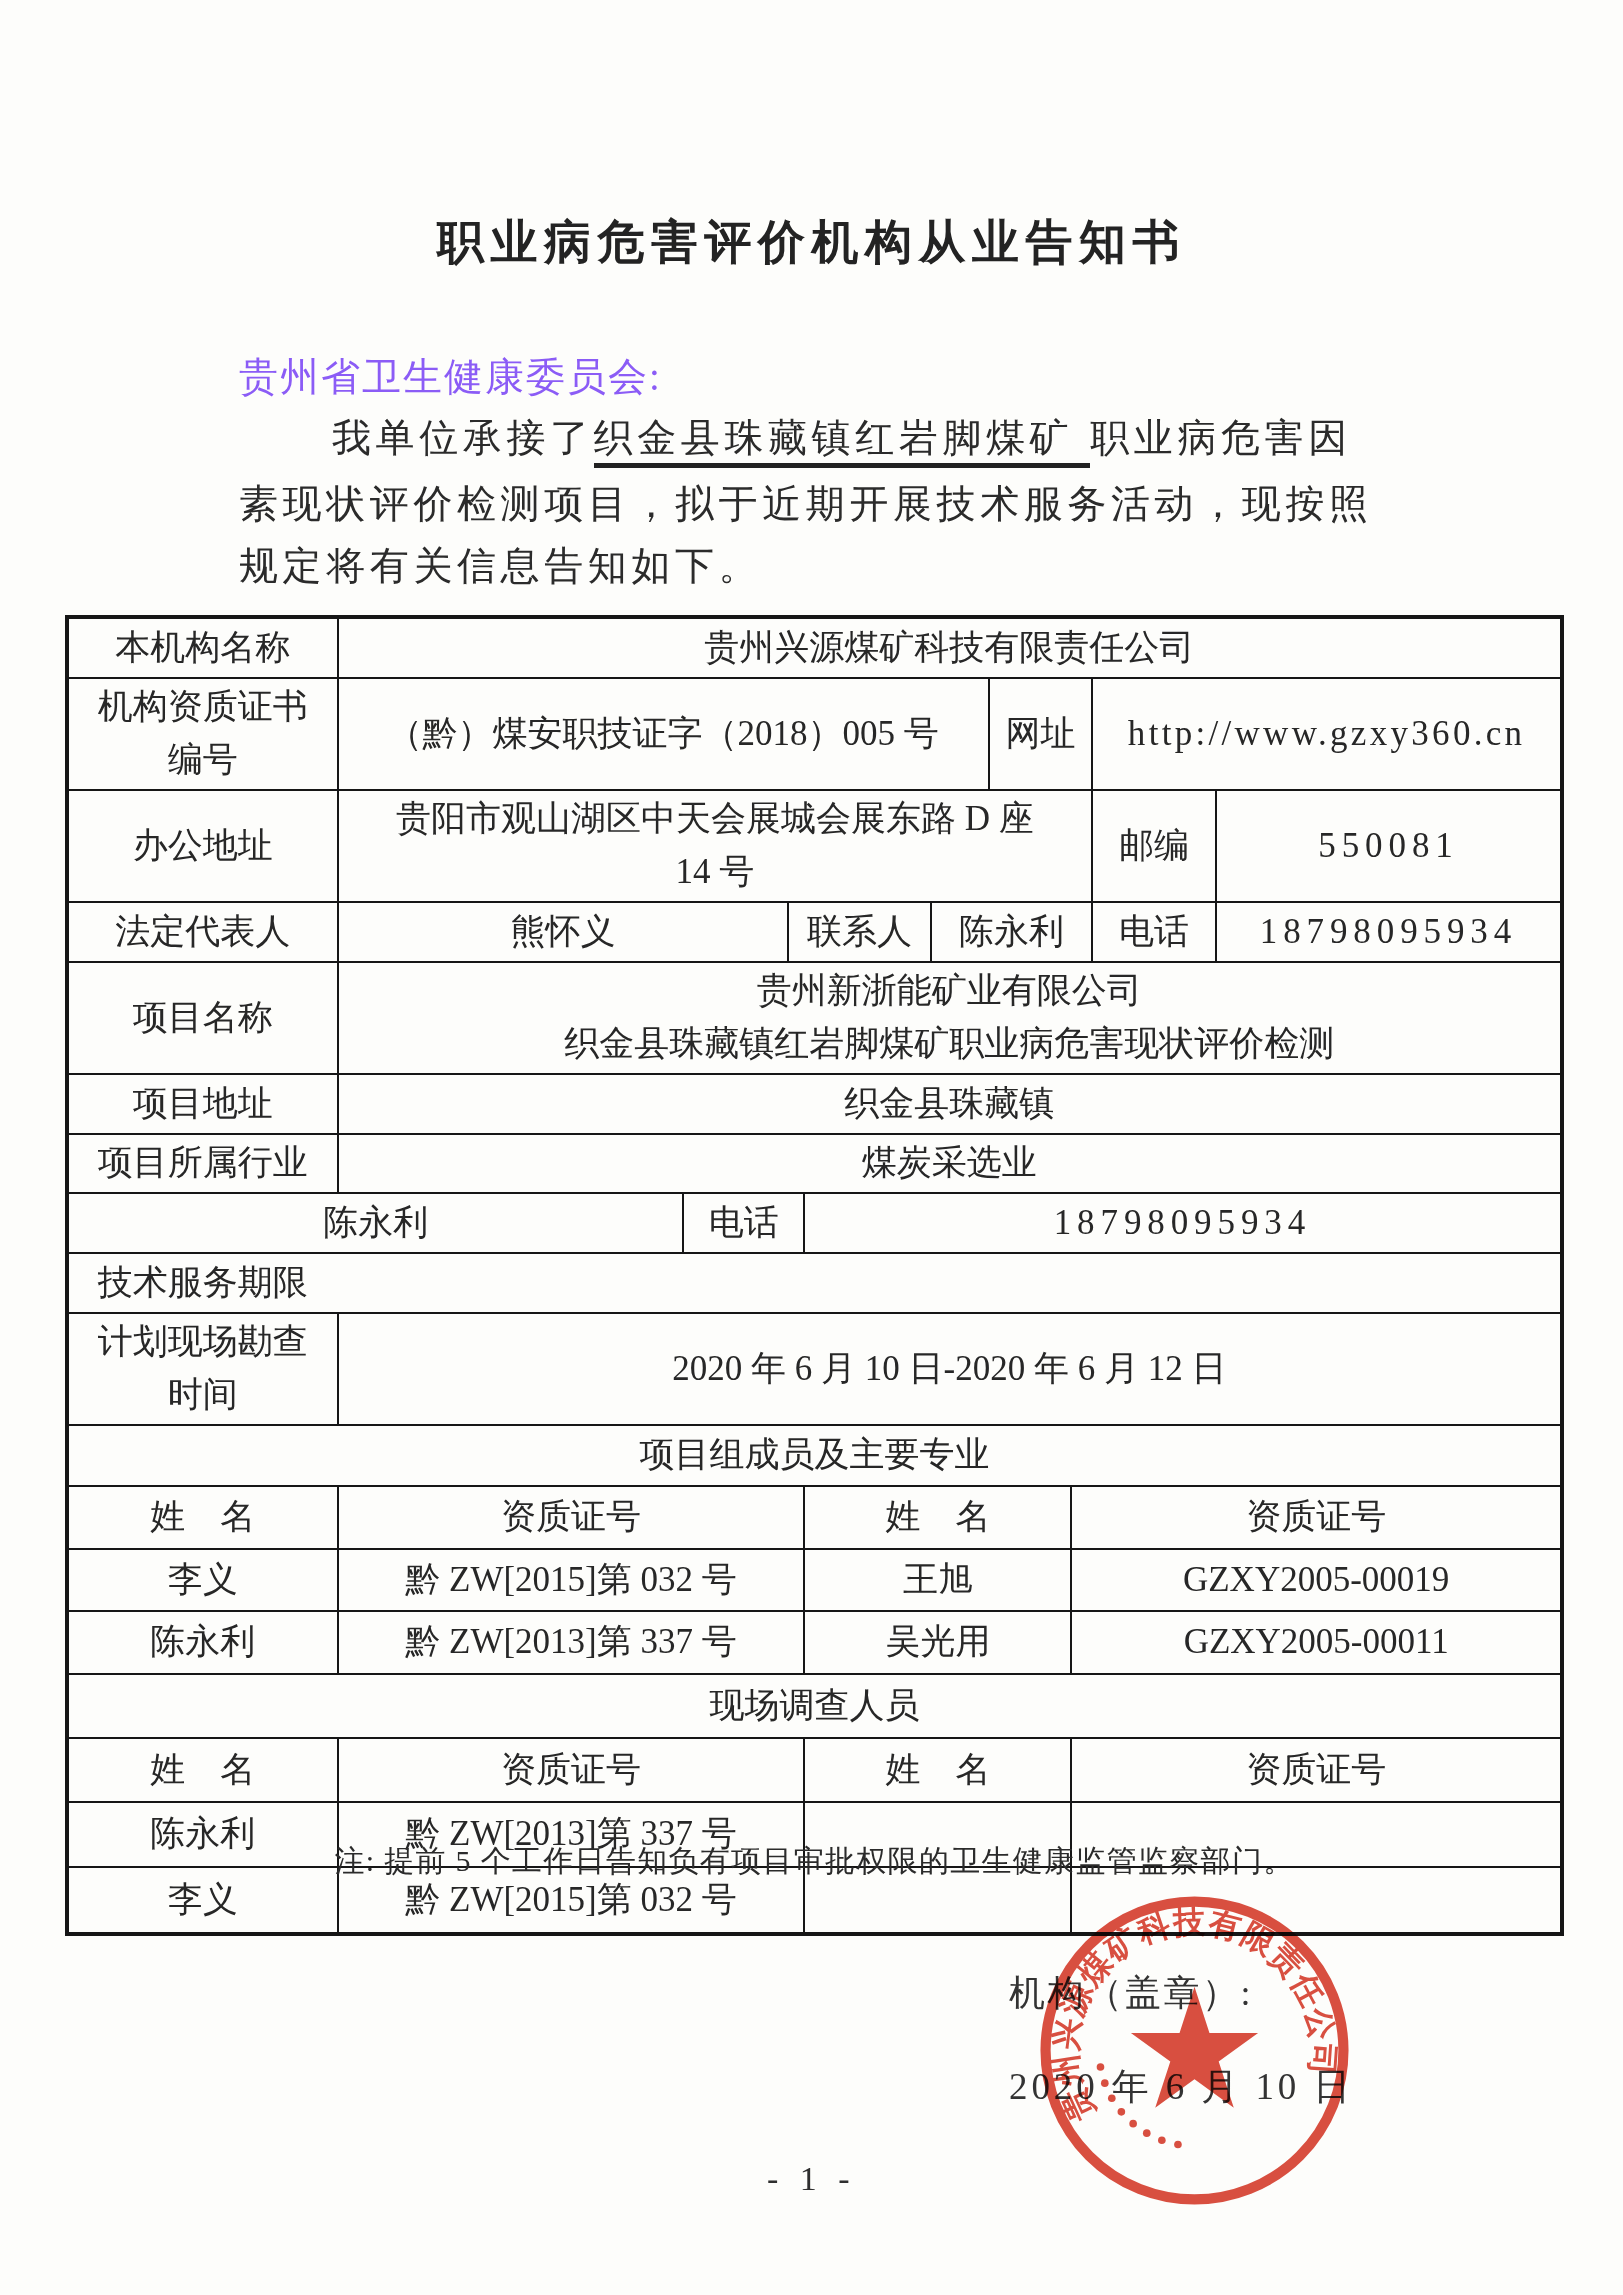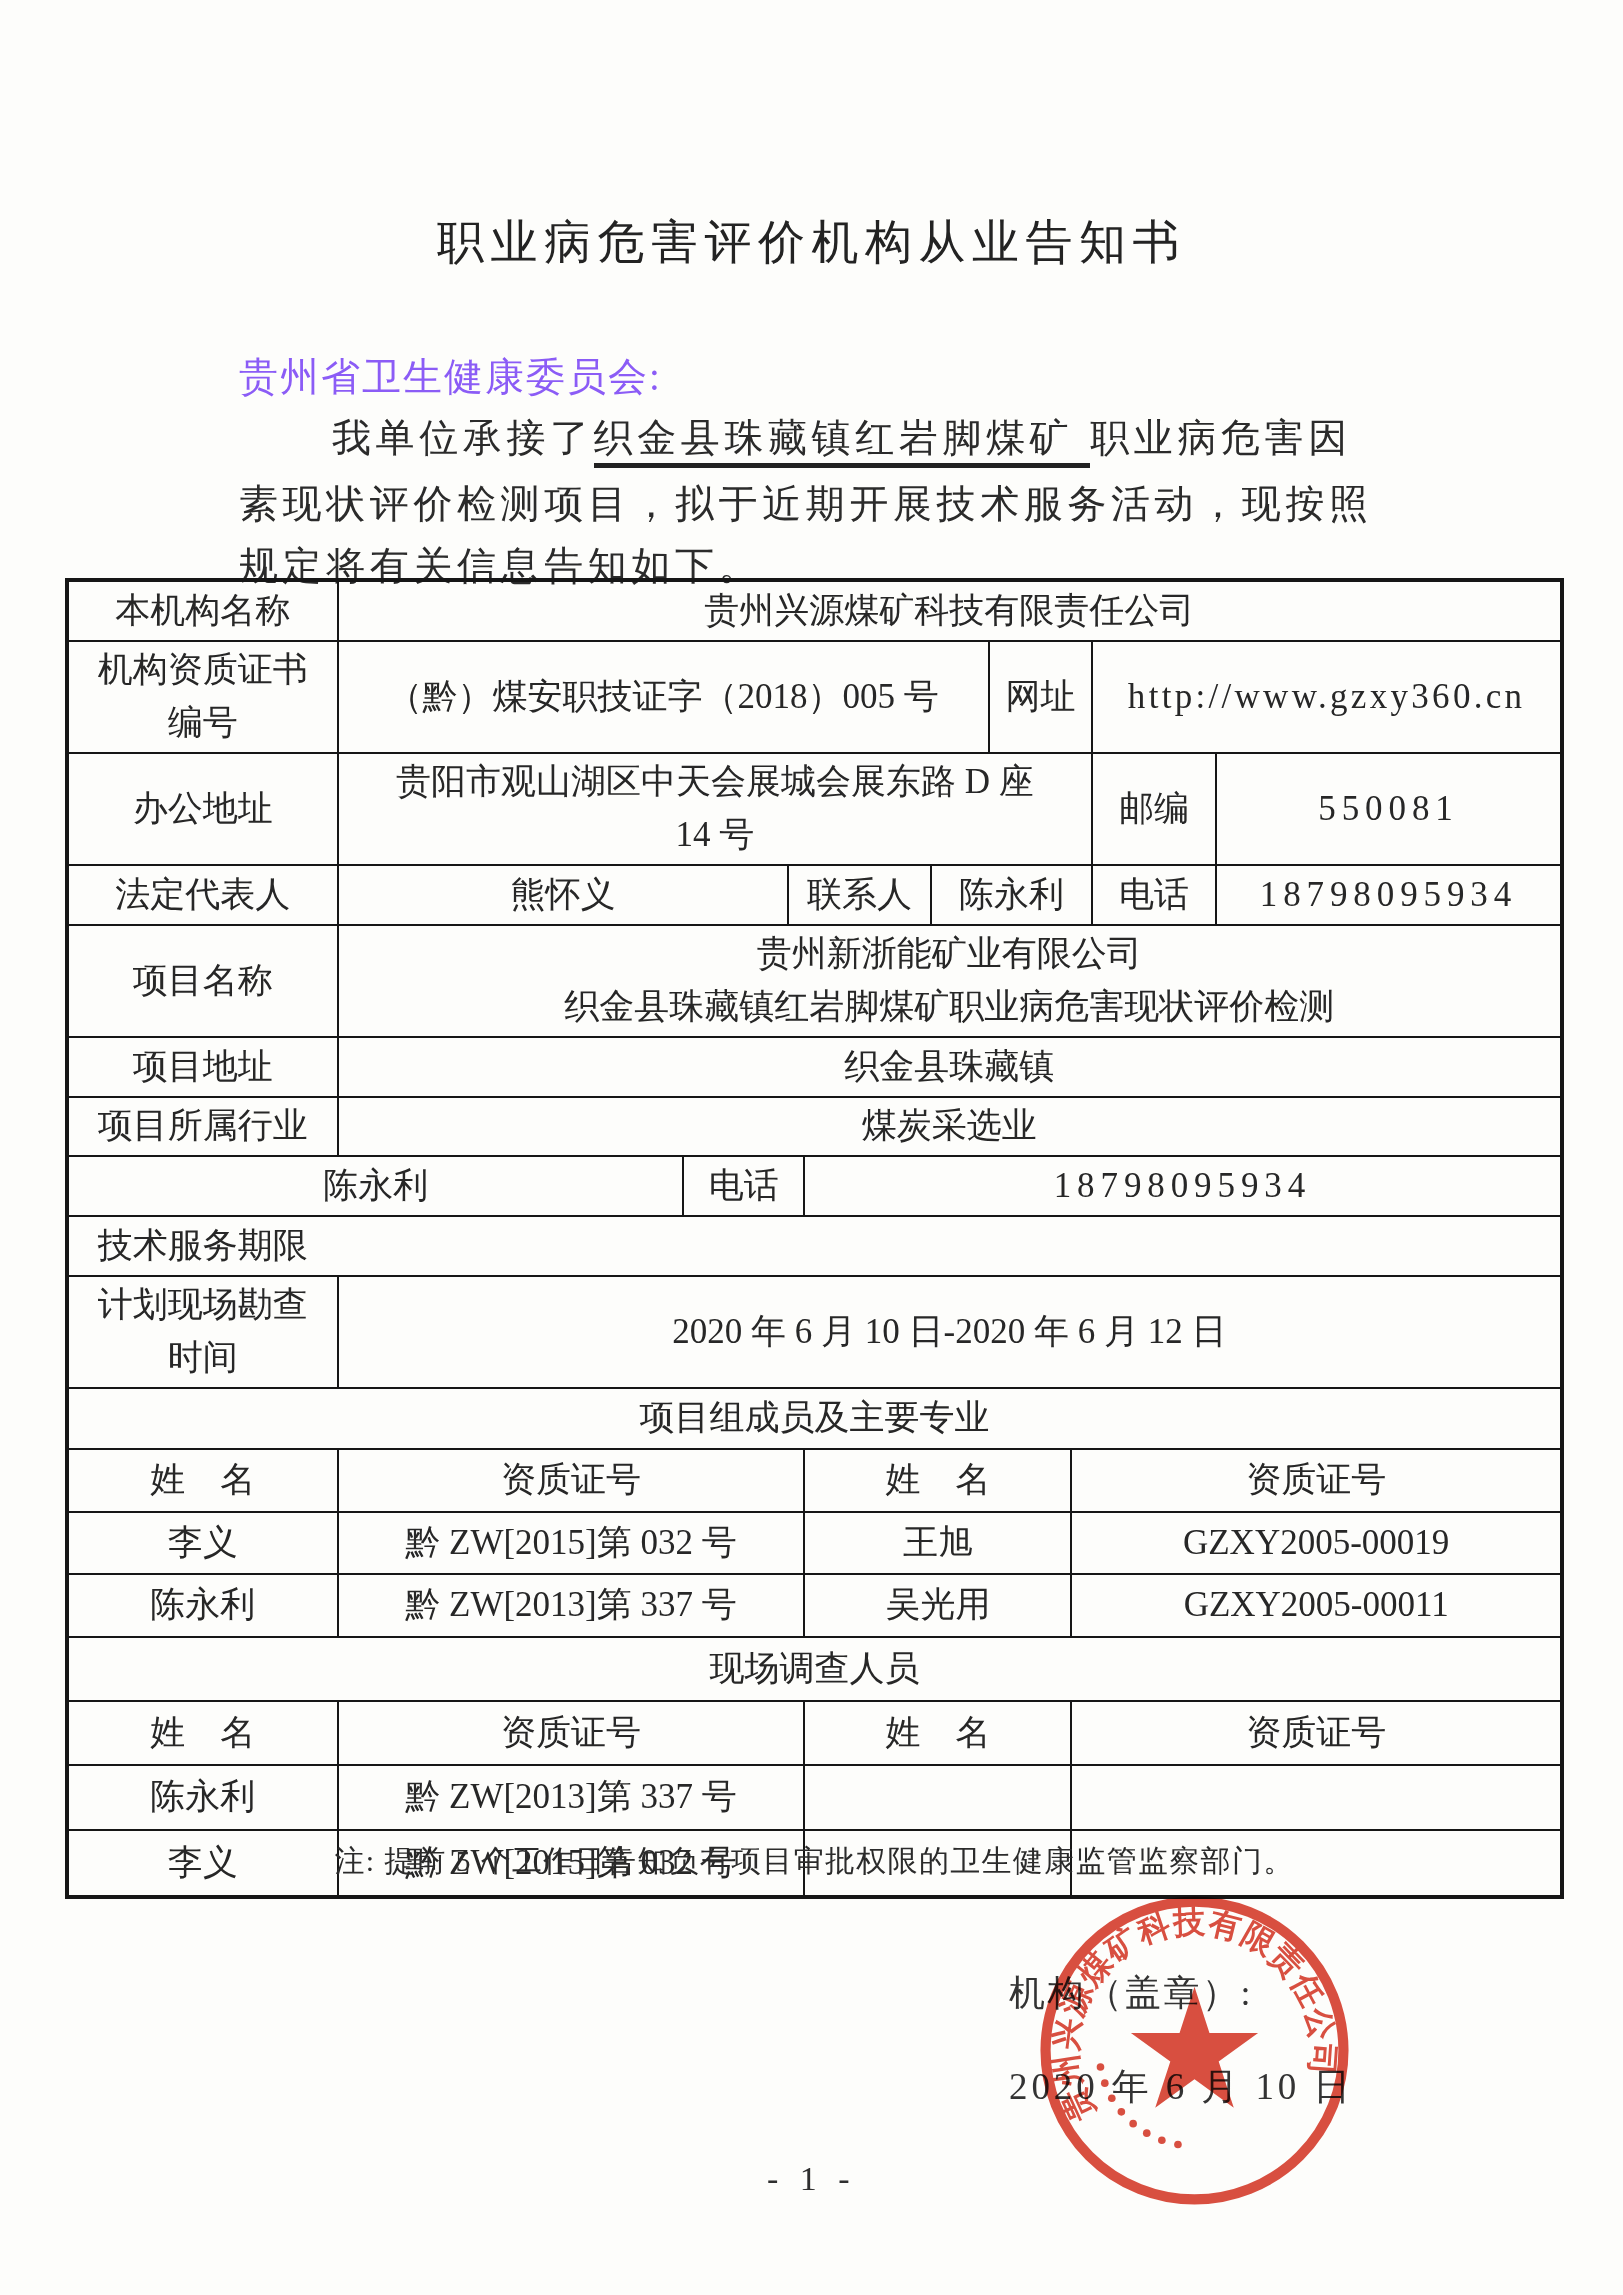--- a/index.html
+++ b/index.html
@@ -10,40 +10,40 @@
     font-family:"Liberation Serif","DejaVu Serif",serif;
     color:#262626;
     overflow:hidden;
   }
   .page{position:absolute;inset:0;}
 
   .doc-title{
     position:absolute;left:0;top:211px;width:100%;
     text-align:center;
     font-family:"Liberation Sans","DejaVu Sans",sans-serif;
-    font-weight:normal;font-size:47px;letter-spacing:6.5px;color:#232323;
+    font-weight:bold;font-size:47px;letter-spacing:6.5px;color:#232323;
   }
 
   .salutation{
     position:absolute;left:239px;top:350px;
     font-size:39px;letter-spacing:2px;color:#8b5cf6;
   }
   .para-line{
     position:absolute;left:239px;width:1152px;
     font-size:39px;letter-spacing:4.6px;color:#2b2b2b;
     white-space:nowrap;
   }
   .para-line.l1{top:411px;padding-left:93px;}
   .para-line.l2{top:477px;}
   .para-line.l3{top:539px;}
   .u-seg{border-bottom:5.2px solid #222;padding-bottom:3.9px;padding-right:17px;}
 
   
   .doc-table{
-    position:absolute;left:65px;top:578px;width:1499px;
+    position:absolute;left:65px;top:615px;width:1499px;
     border:4.6px solid #161616;box-sizing:border-box;
     background:transparent;
   }
   .tr{display:flex;border-top:2.6px solid #161616;}
   .tr:first-child{border-top:none;}
   .td{
     box-sizing:border-box;
     border-left:2px solid #161616;
     display:flex;align-items:center;justify-content:center;
     text-align:center;

